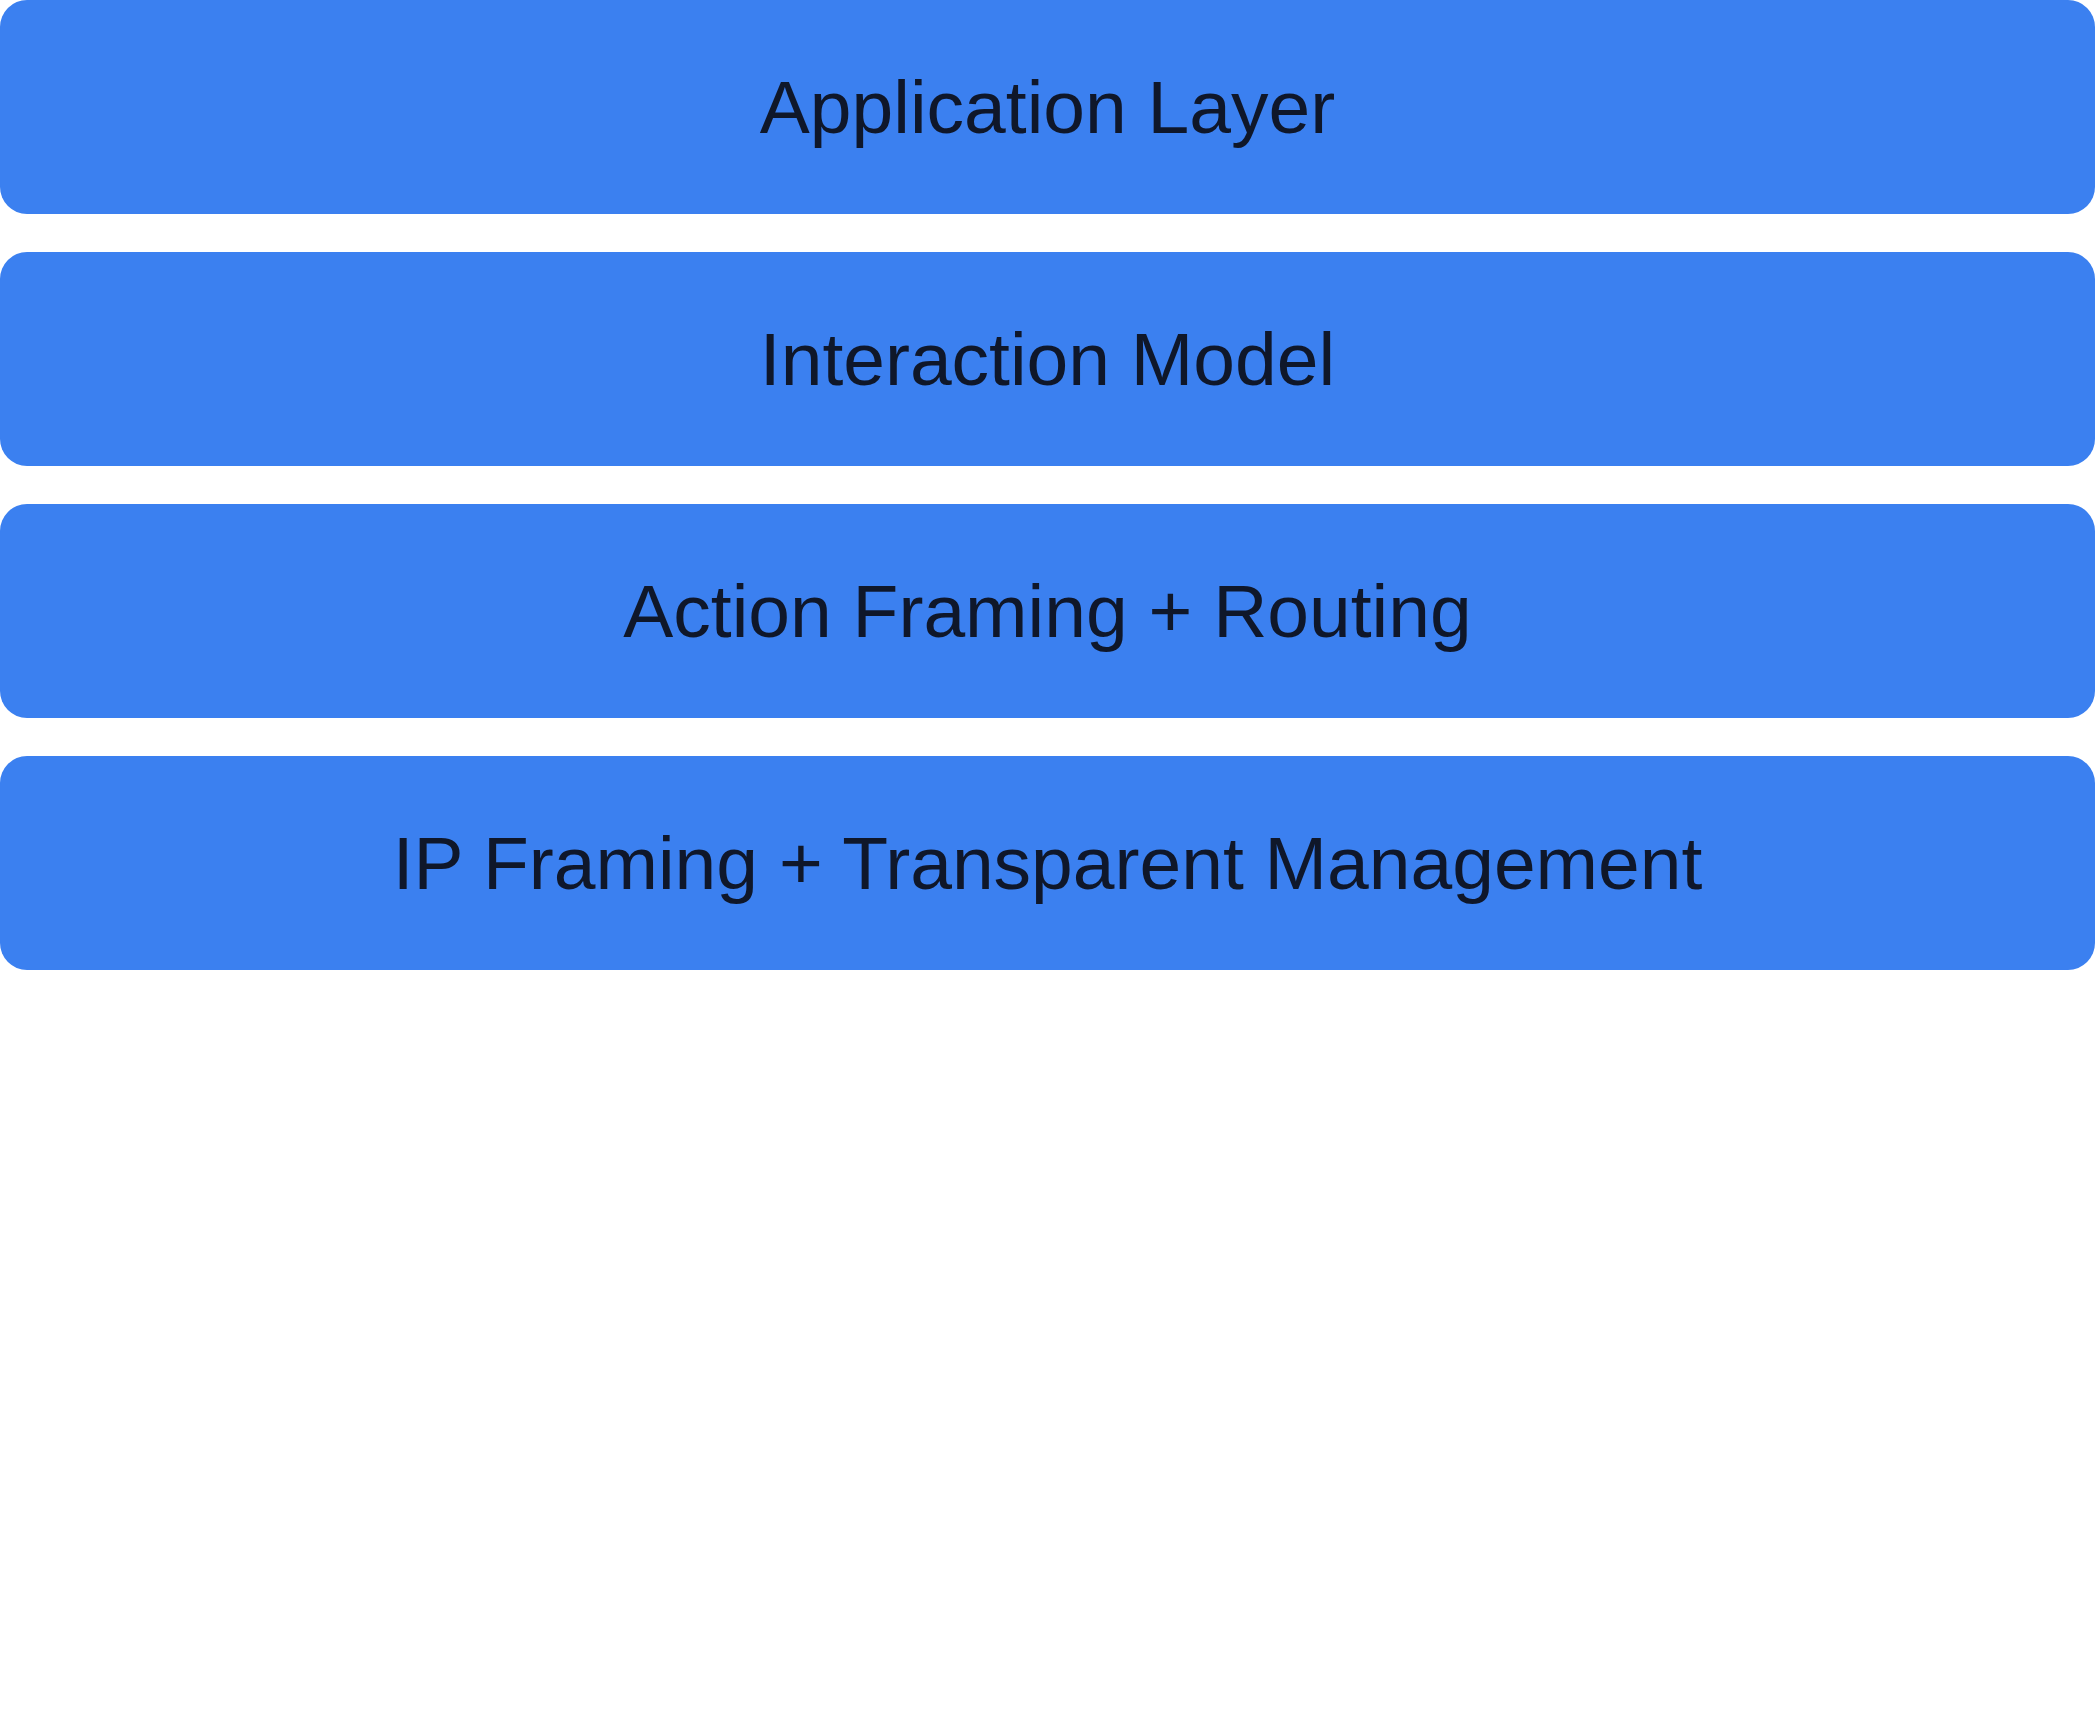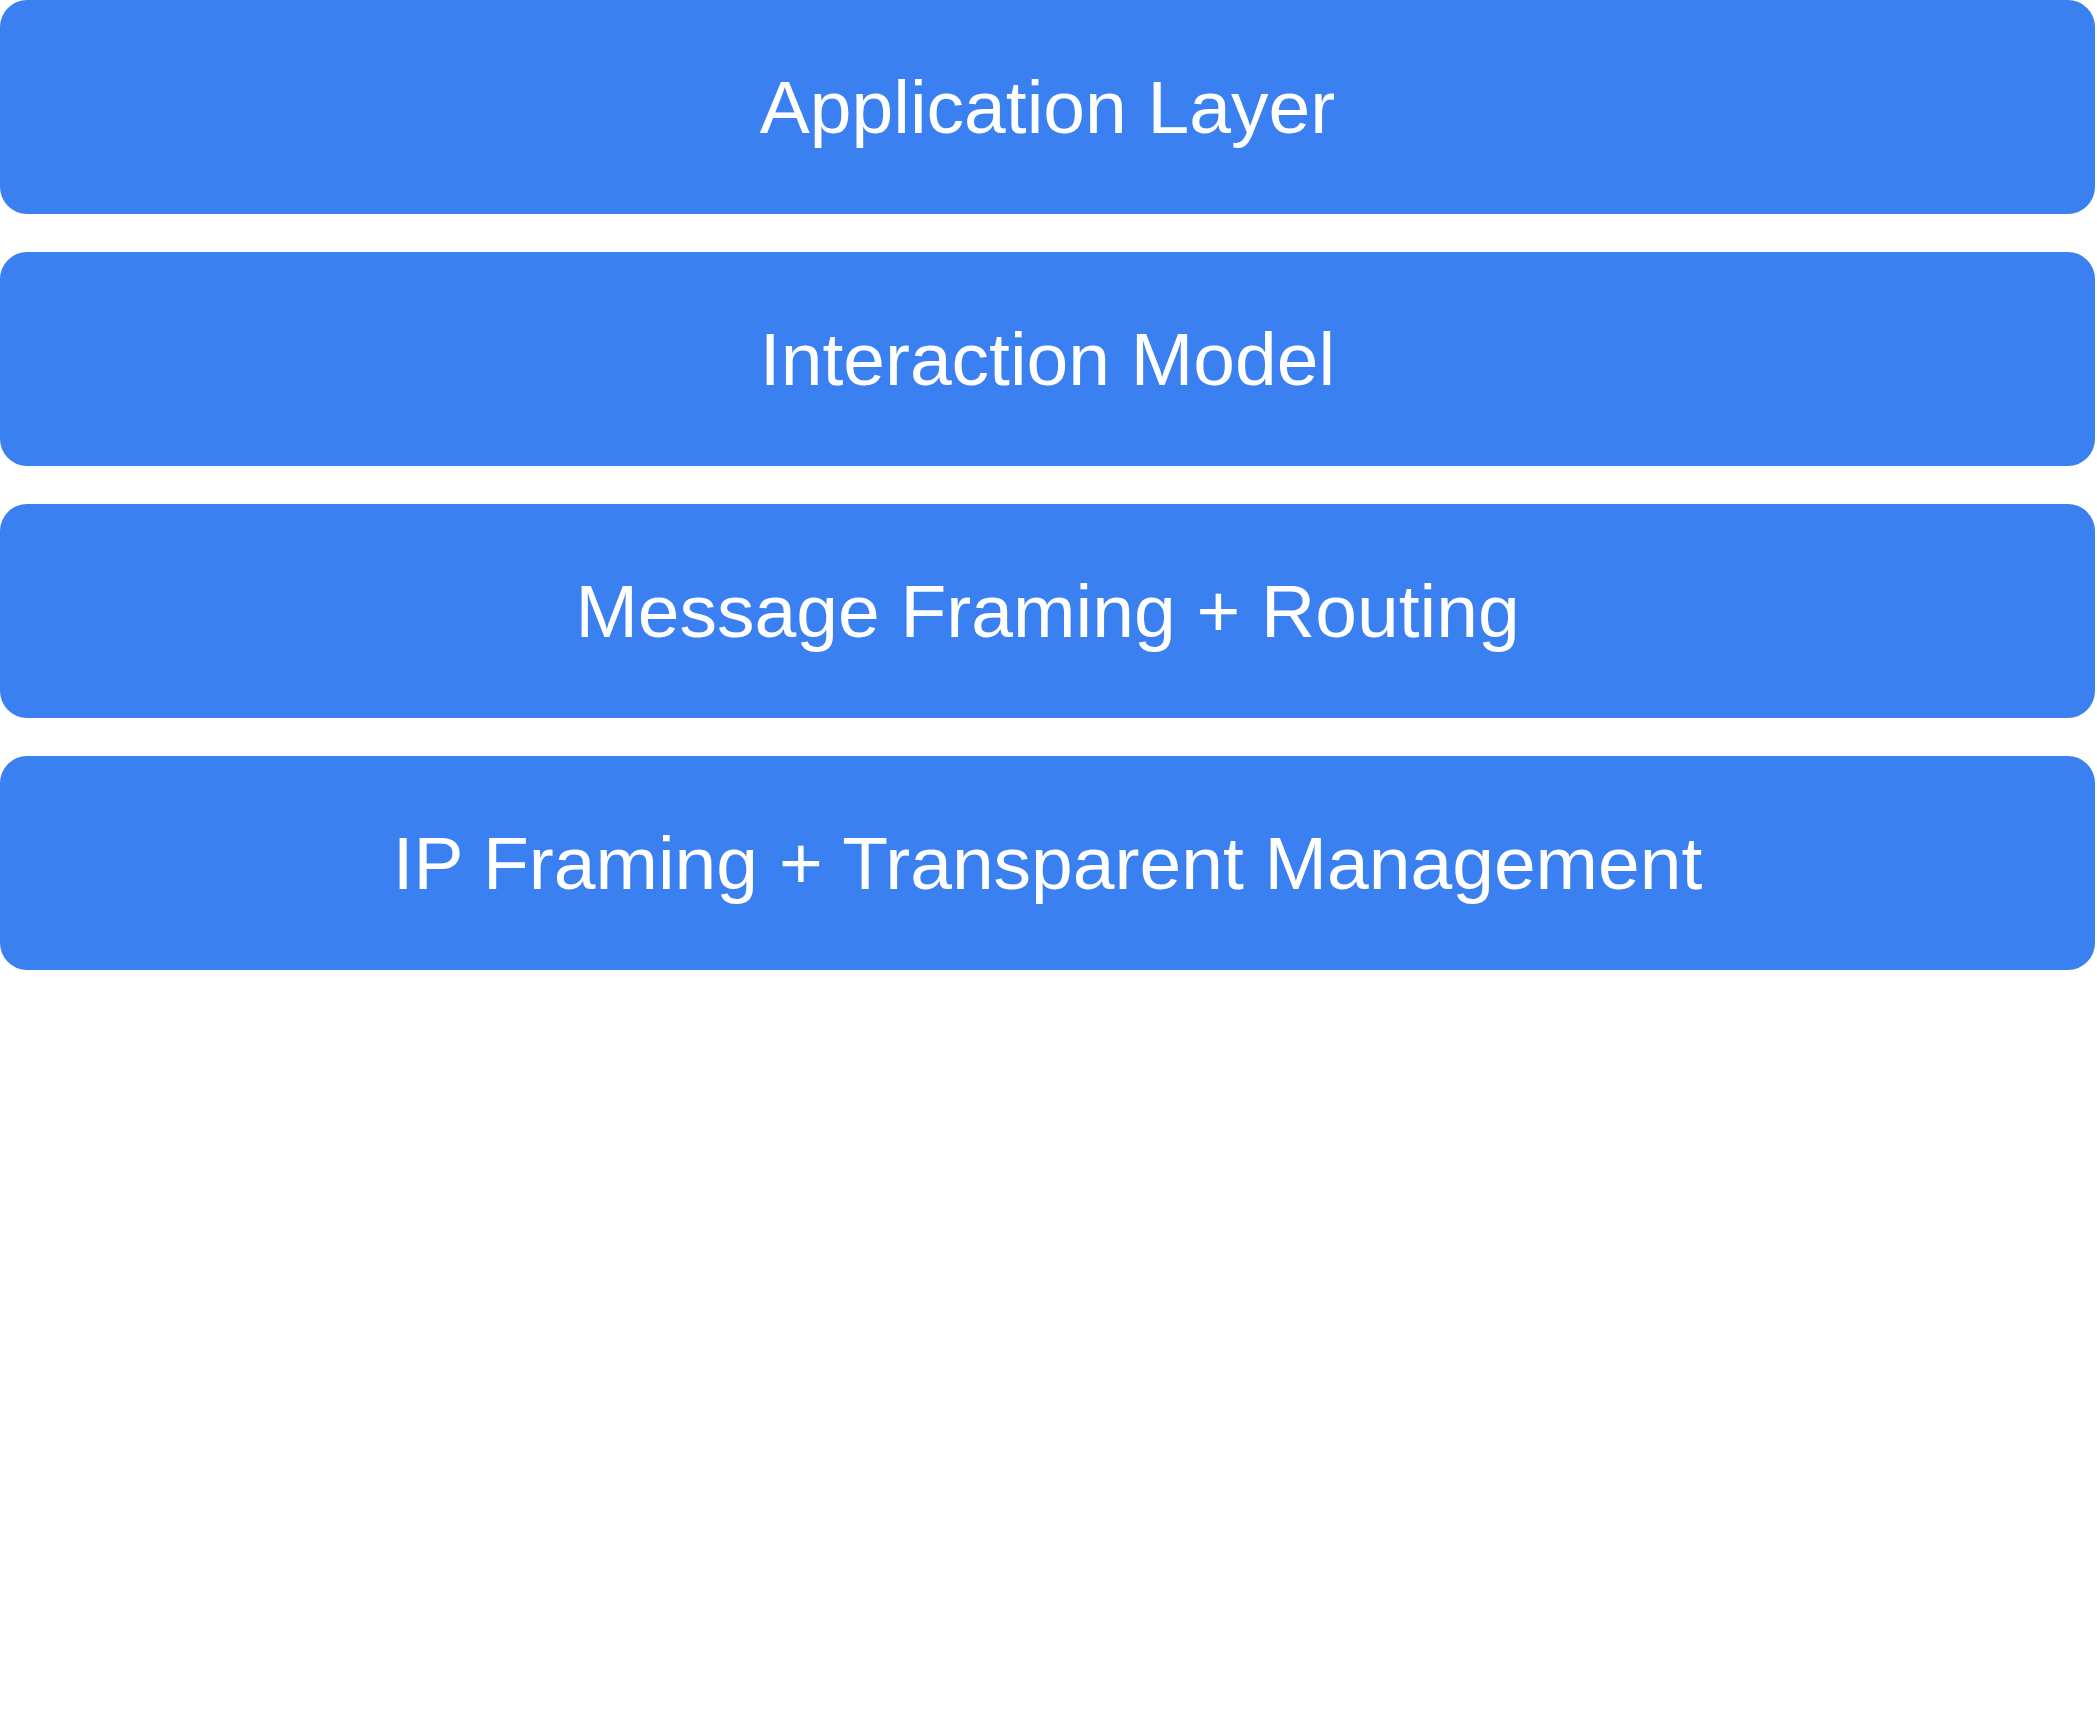--- a/index.html
+++ b/index.html
@@ -25,21 +25,21 @@
     flex: 0 0 214px;
     background: #3b80f0;
     border-radius: 27px;
     display: flex;
     align-items: center;
     justify-content: center;
   }
   .layer-label {
     font-size: 75px;
     line-height: 1;
-    color: #ffffff;
+    color: #0f172a;
     letter-spacing: 0px;
     white-space: nowrap;
   }
 </style>
 </head>
 <body>
 
 <div class="stack">
 
   <div class="layer-block">
@@ -47,21 +47,21 @@
   </div>
 
 
   <div class="layer-block">
     <span class="layer-label">Interaction Model</span>
   </div>
 
 
 
   <div class="layer-block">
-    <span class="layer-label">Message Framing + Routing</span>
+    <span class="layer-label">Action Framing + Routing</span>
   </div>
 
   <div class="layer-block">
     <span class="layer-label">IP Framing + Transparent Management</span>
   </div>
 
 </div>
 
 
 </body></html>

